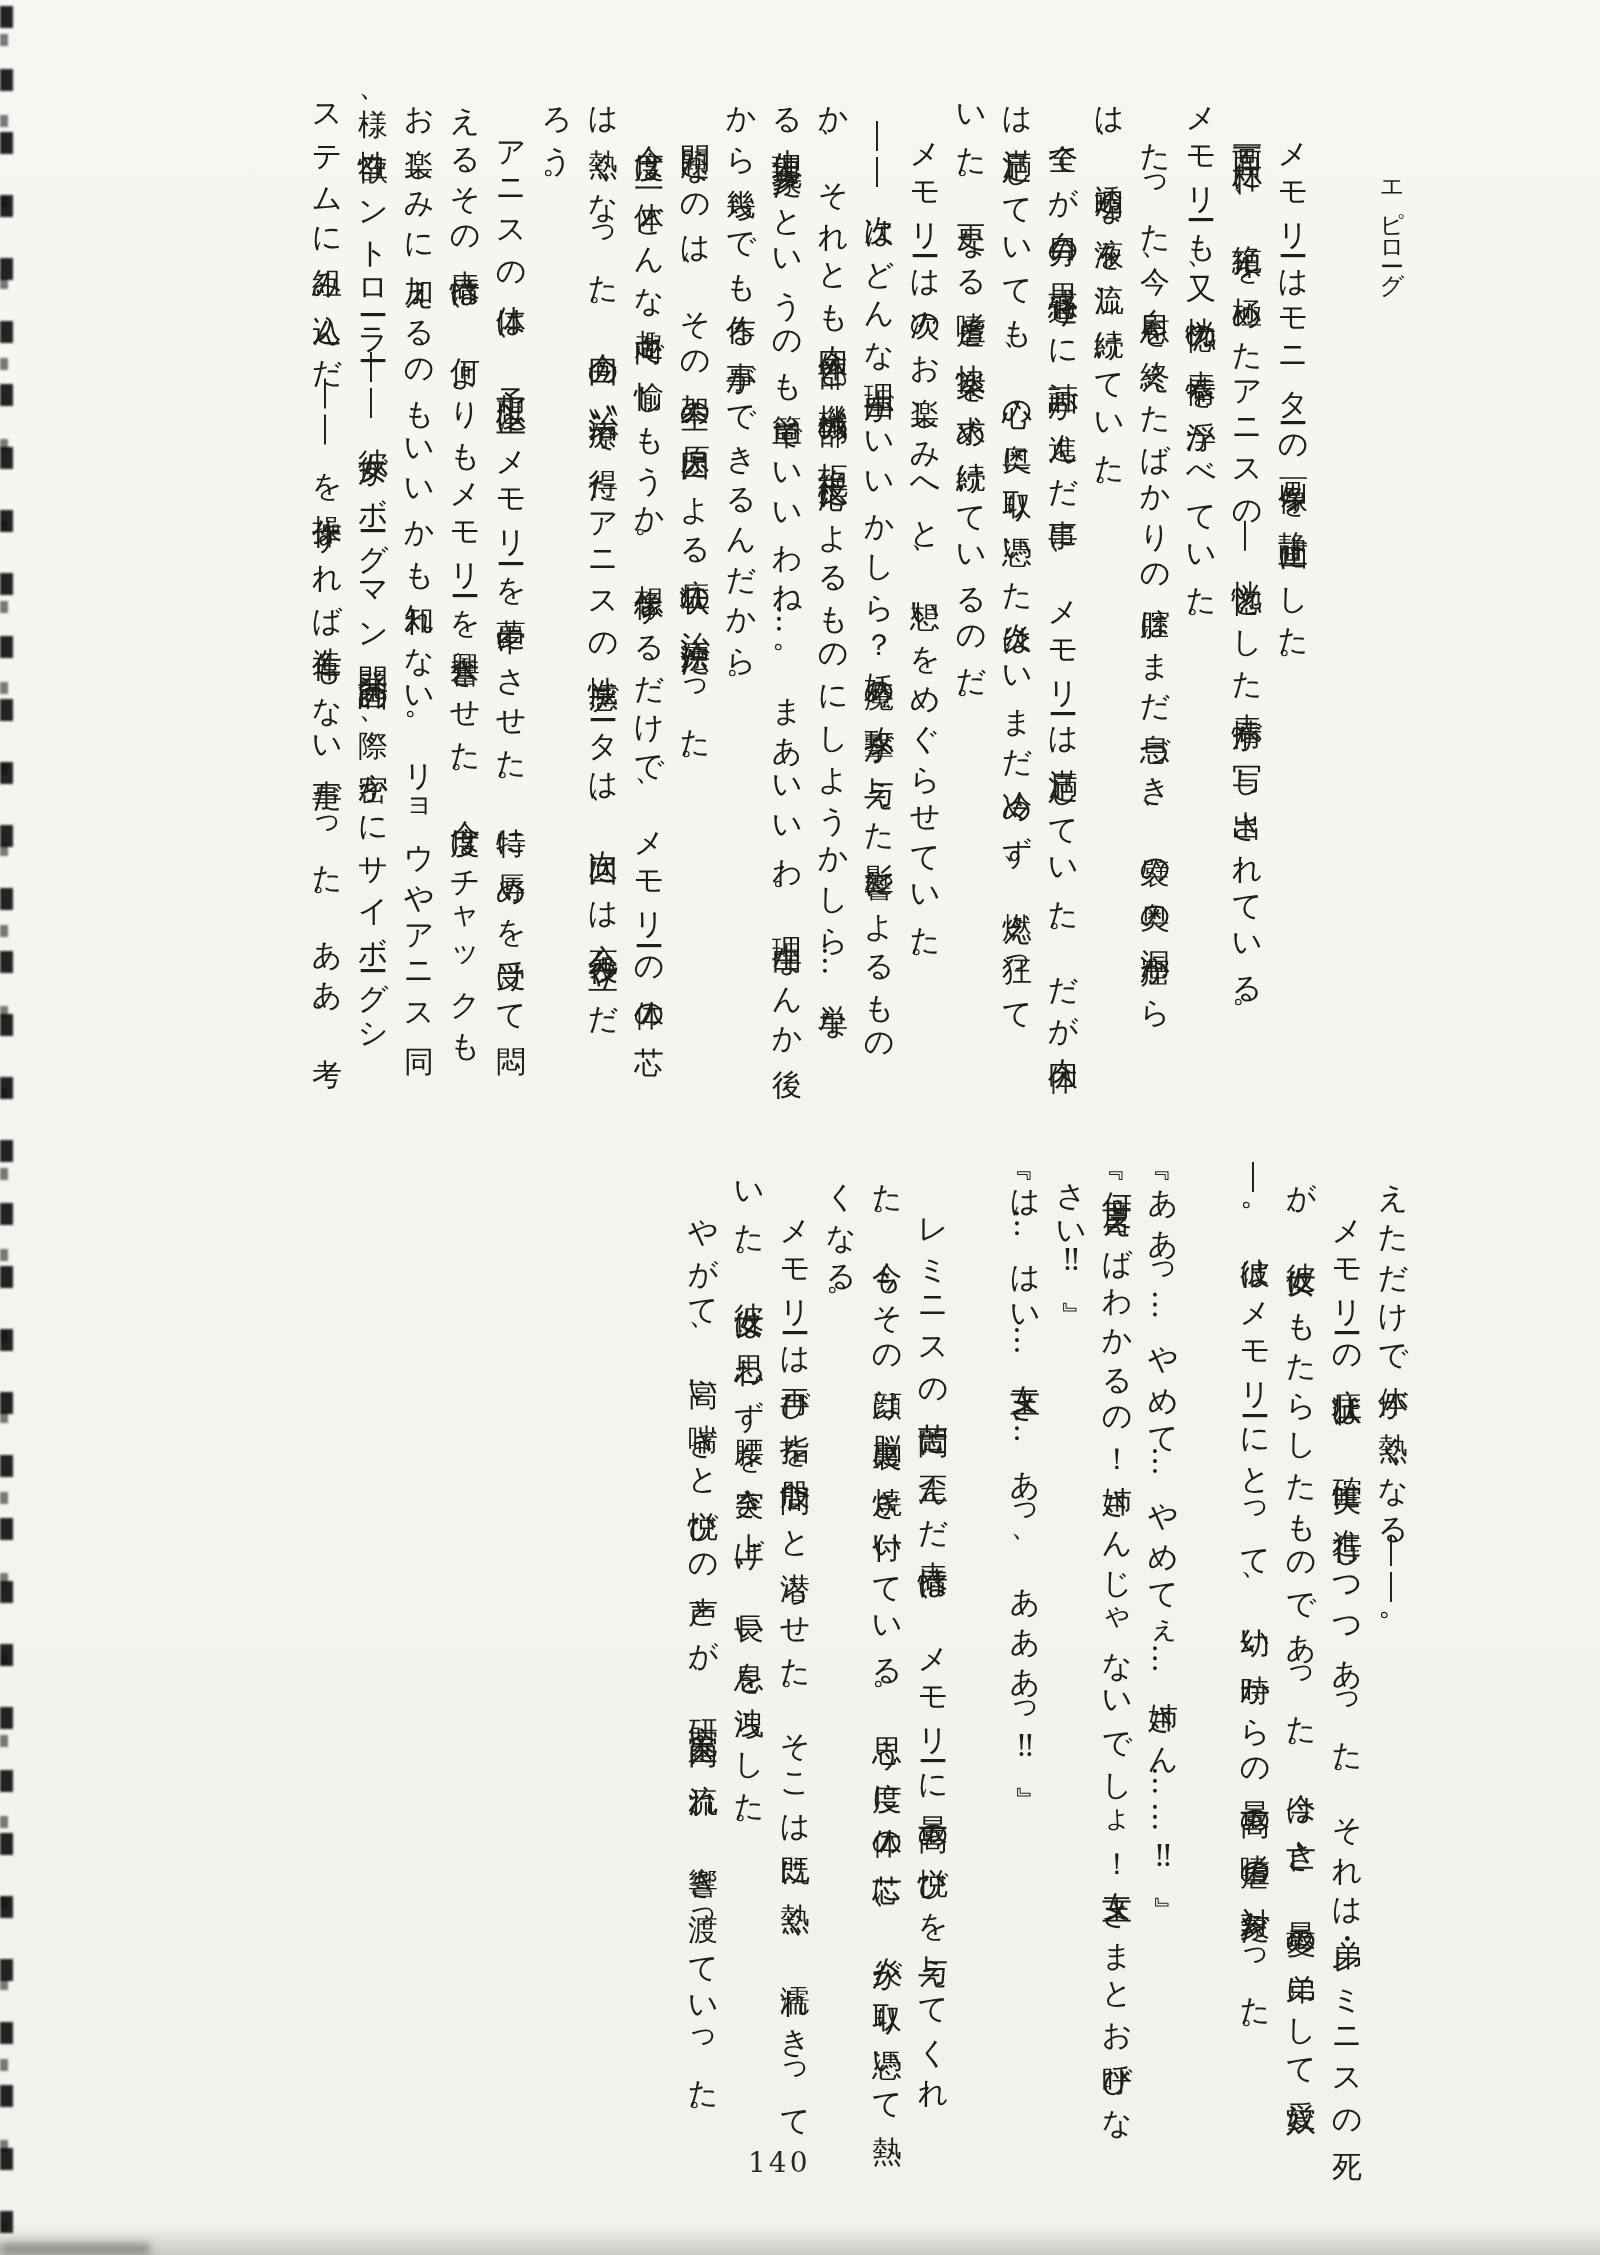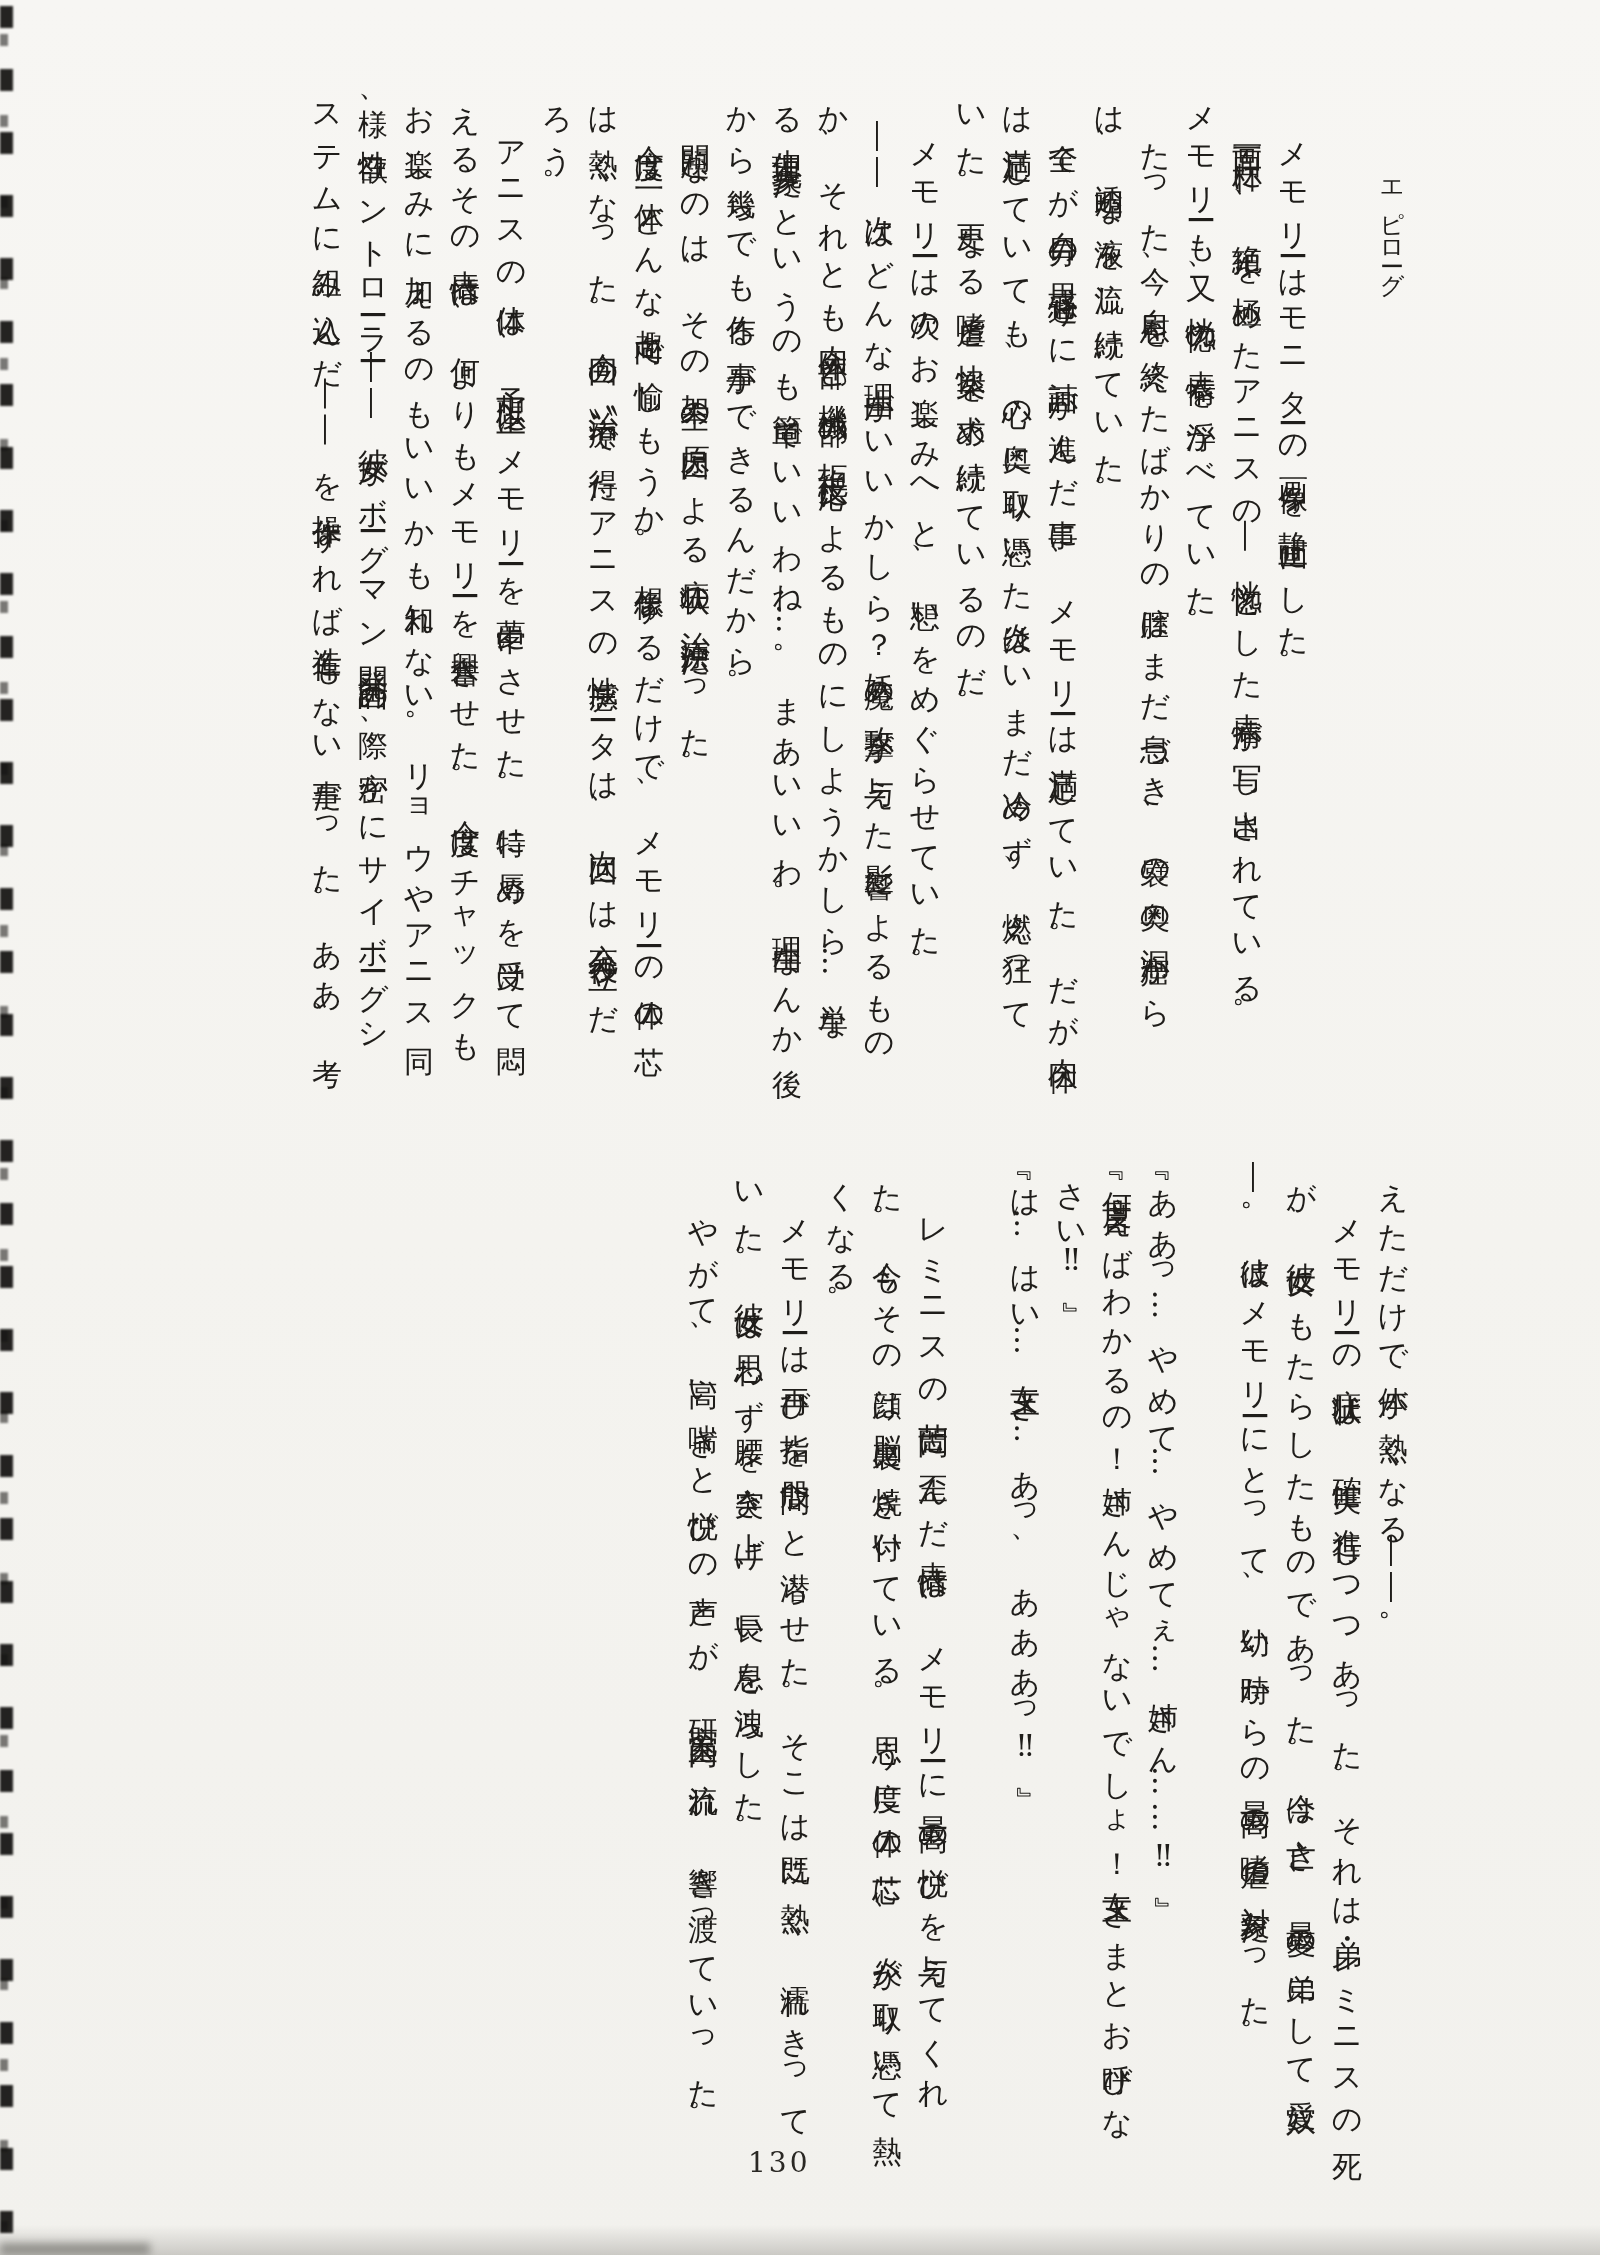--- a/index.html
+++ b/index.html
@@ -85,17 +85,17 @@
     <p class="gap"></p>
     <p>『ああっ…やめて…やめてぇ…姉さん……‼』</p>
     <p>『何度言えばわかるの！姉さんじゃないでしょ！女王さまとお呼びなさい‼』</p>
     <p>『は…はい…女王さ…あっ、あああっ‼』</p>
     <p class="gap"></p>
     <p class="indent">レミニスの苦悶に歪んだ表情は、メモリーに最高の悦びを与えてくれた。今もその顔は脳裏に焼き付いている。思う度に体の芯に、炎が取り憑いて熱くなる。</p>
     <p class="indent">メモリーは再び指を股間へと潜らせた。そこは既に熱く、濡れきっていた。彼女は思わず腰を突き上げ、長い息を洩らした。</p>
     <p class="indent">やがて、高い喘ぎと悦びの声とが、研究室内に流れ、響き渡っていった。</p>
   </div>
 
-  <div class="page-number">130</div>
+  <div class="page-number">140</div>
 
   <div class="bottom-shade"></div>
 
 </div>
 
 </body></html>

